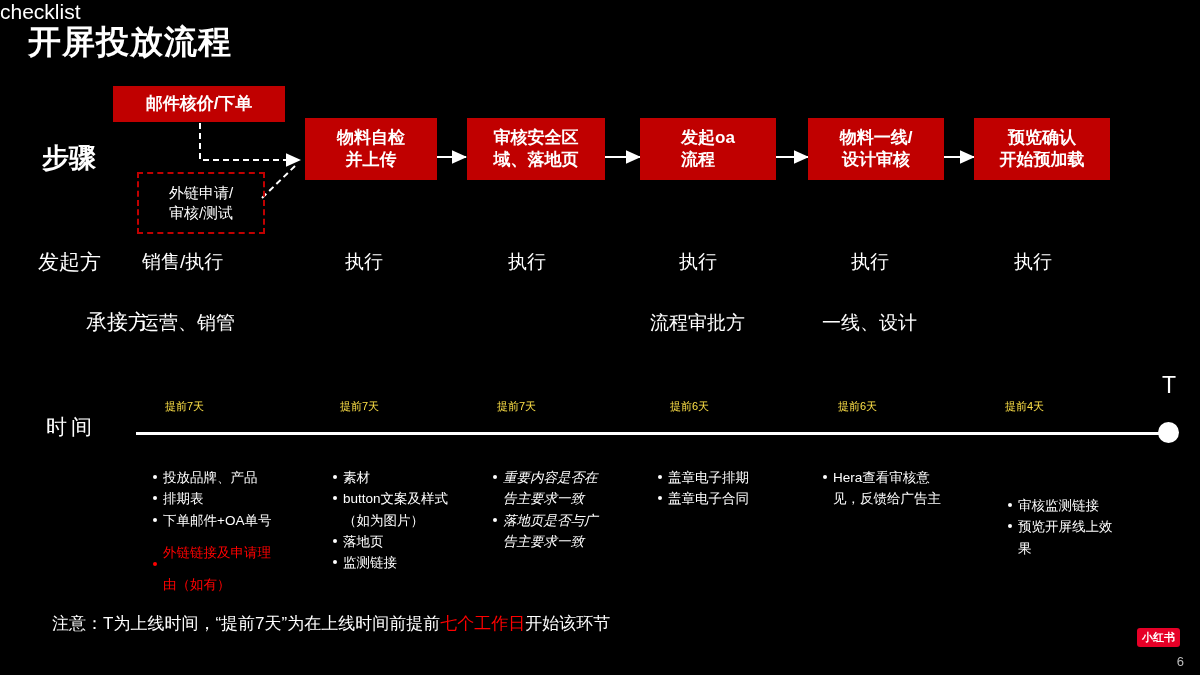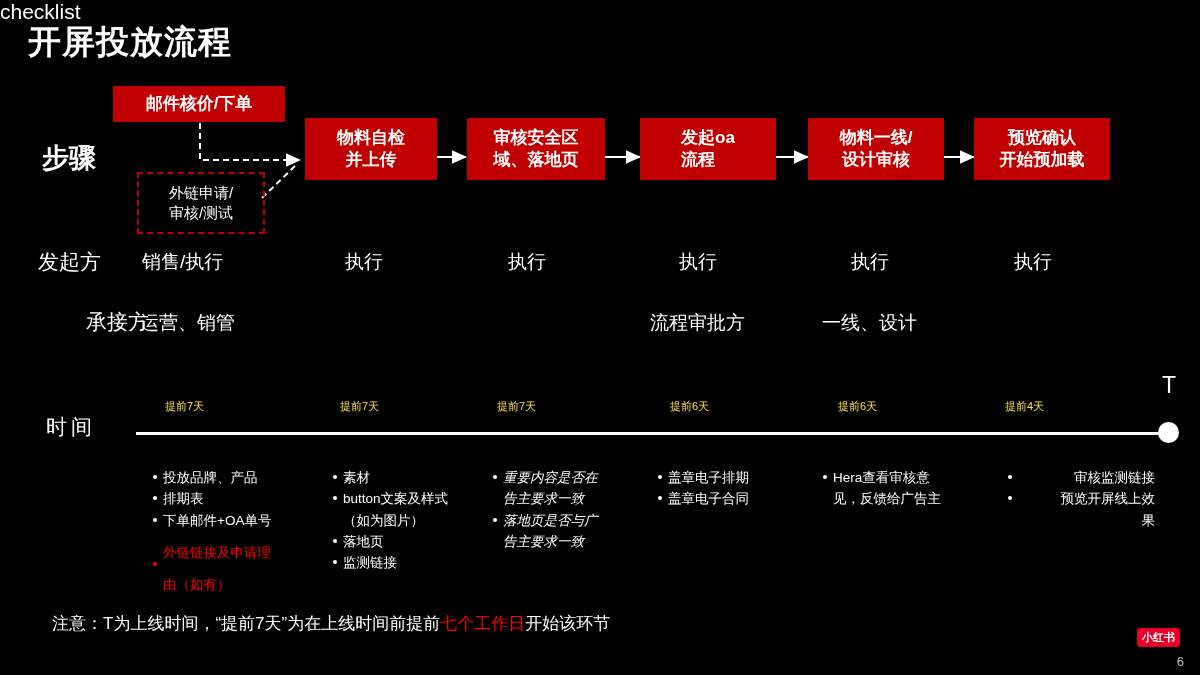--- a/index.html
+++ b/index.html
@@ -321,21 +321,21 @@
     </ul>
   </div>
 
   <div class="checklist-col" style="left:820px; top:468px; width:165px;">
     <ul>
       <li>Hera查看审核意</li>
       <li class="cont">见，反馈给广告主</li>
     </ul>
   </div>
 
-  <div class="checklist-col" style="left:1005px; top:468px; width:150px;text-align:right;">
+  <div class="checklist-col" style="left:1005px; top:496px; width:150px;">
     <ul>
       <li>审核监测链接</li>
       <li>预览开屏线上效</li>
       <li class="cont">果</li>
     </ul>
   </div>
 
   <div class="note">
     <span>注意：T为上线时间，“提前7天”为在上线时间前提前</span><span class="hl">七个工作日</span><span>开始该环节</span>
   </div>

